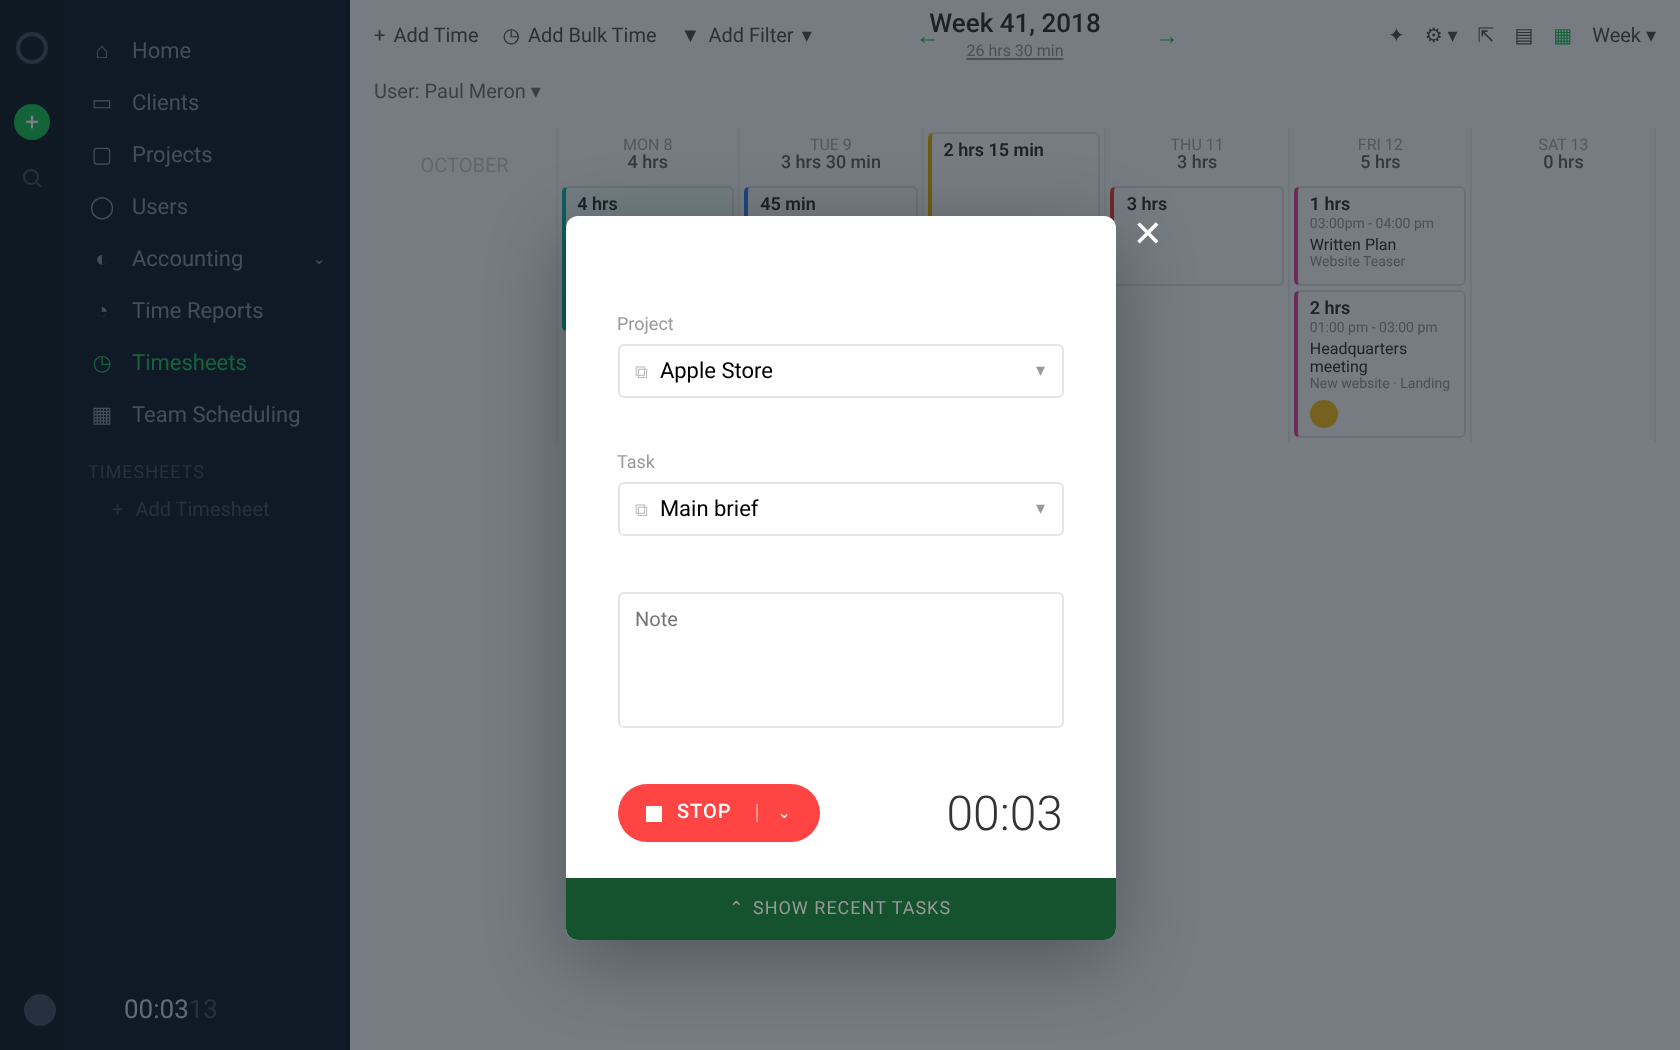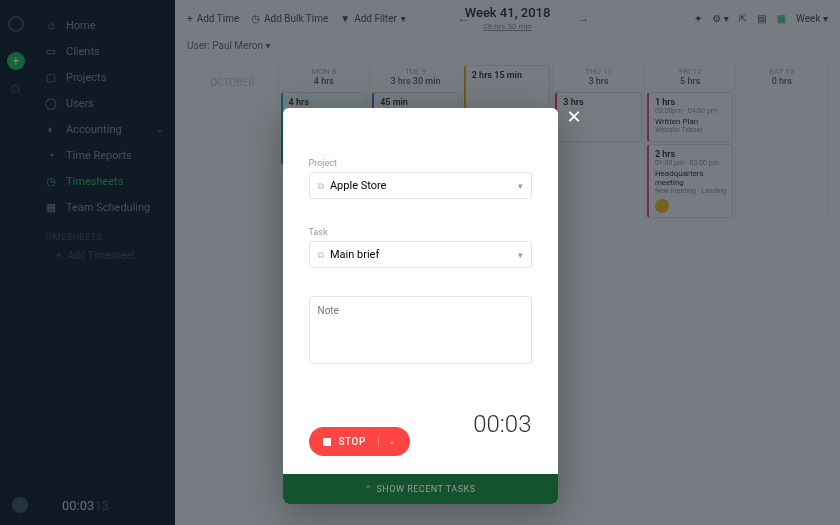--- a/index.html
+++ b/index.html
@@ -65,21 +65,21 @@
     .modal-body { padding: 22px 26px 18px; }
     
     .field { margin-bottom: 14px; margin-top: 28px; }
     .field-label { font-size: 9px; color: #999; margin-bottom: 4px; display: block; }
     .field-input { width: 100%; border: 1px solid #e5e5e5; border-radius: 3px; padding: 6px 8px; font-size: 11px; display: flex; align-items: center; justify-content: space-between; background: #fff; }
     .field-input .link-ic { color: #bbb; margin-right: 6px; font-size: 9px; }
     .field-input .chev { color: #999; font-size: 9px; }
     .textarea { width: 100%; border: 1px solid #e5e5e5; border-radius: 3px; padding: 8px; font-size: 10px; color: #999; height: 68px; resize: none; }
     
     .timer-row { display: flex; align-items: center; justify-content: space-between; margin-top: 24px; }
-    .stop-btn { background: #ff4444; color: #fff; border-radius: 20px; padding: 9px 14px; display: flex; align-items: center; gap: 8px; font-size: 10px; font-weight: 500; letter-spacing: 0.5px; margin-top: 35px; }
+    .stop-btn { background: #ff4444; color: #fff; border-radius: 20px; padding: 9px 14px; display: flex; align-items: center; gap: 8px; font-size: 10px; font-weight: 500; letter-spacing: 0.5px; }
     .stop-btn .sq { width: 8px; height: 8px; background: #fff; }
     .stop-btn .dd { border-left: 1px solid rgba(255,255,255,0.4); padding-left: 10px; margin-left: 4px; font-size: 8px; }
     .timer-display { font-size: 24px; color: #333; position: relative; font-weight: 300; }
     
     .modal-footer { background: #14532d; padding: 10px; text-align: center; font-size: 9px; color: #999; letter-spacing: 0.5px; border-radius: 0 0 6px 6px; }
     .modal-footer .chev-up { margin-right: 4px; }
     
     svg { display: inline-block; vertical-align: middle; }
   </style>
 </head>
@@ -215,21 +215,21 @@
       <div class="event pink">
         <div class="hrs">1 hrs</div>
           <div class="time">03:00pm - 04:00 pm</div>
         <div class="title">Written Plan</div>
           <div class="proj">Website Teaser</div>
       </div>
       <div class="event pink">
         <div class="hrs">2 hrs</div>
           <div class="time">01:00 pm - 03:00 pm</div>
         <div class="title">Headquarters meeting</div>
-          <div class="proj">New meeting · Landing</div>
+          <div class="proj">New website · Landing</div>
         <div class="av"></div>
       </div>
     </div>
     <div class="day-col">
       <div class="day-head">
           <div class="dow">SAT 13</div>
           <div class="hrs">0 hrs</div>
         </div>
     </div>
   </div>

